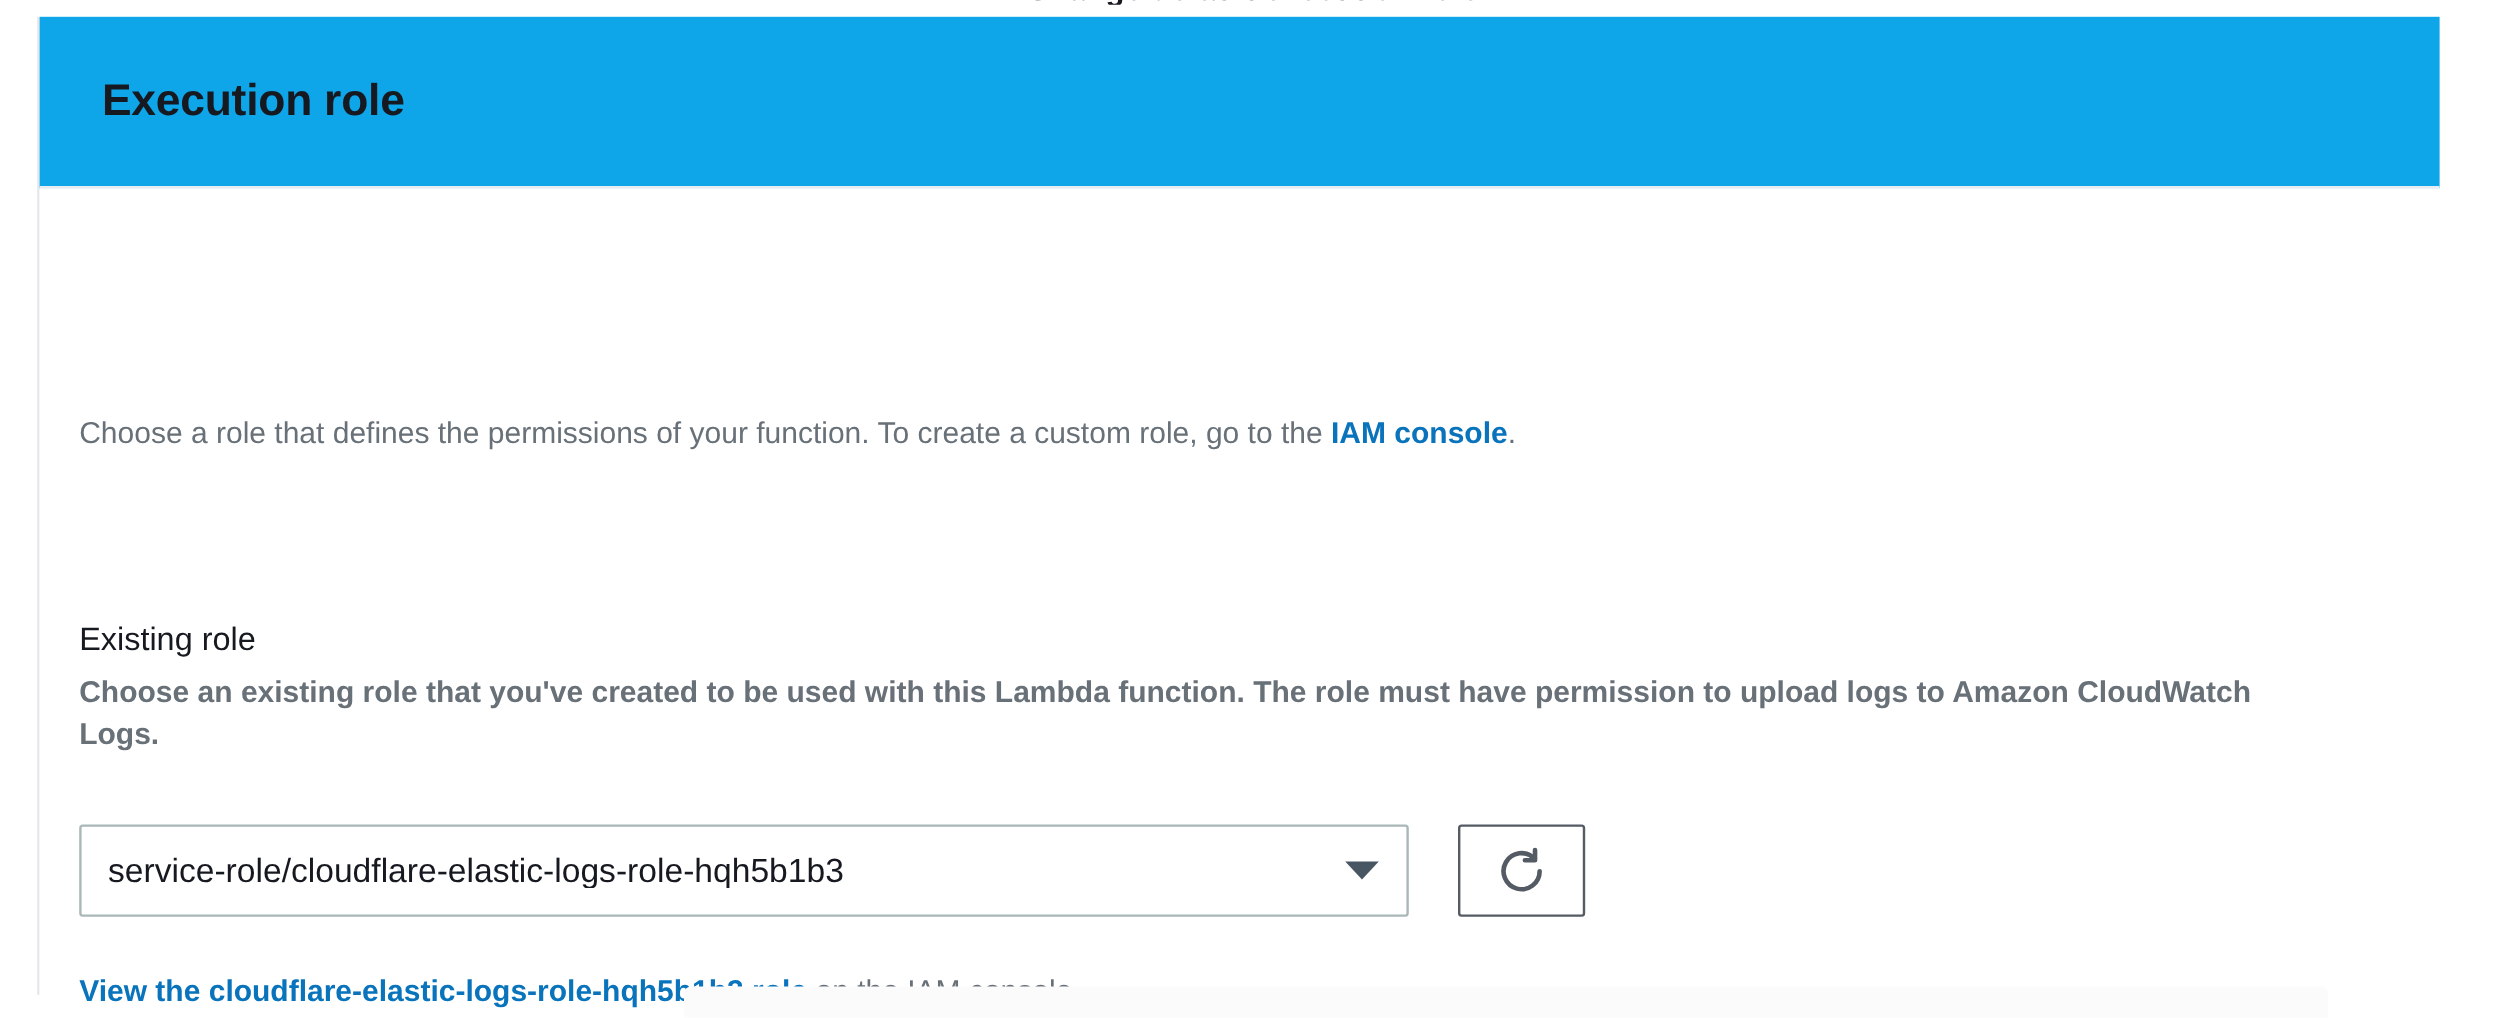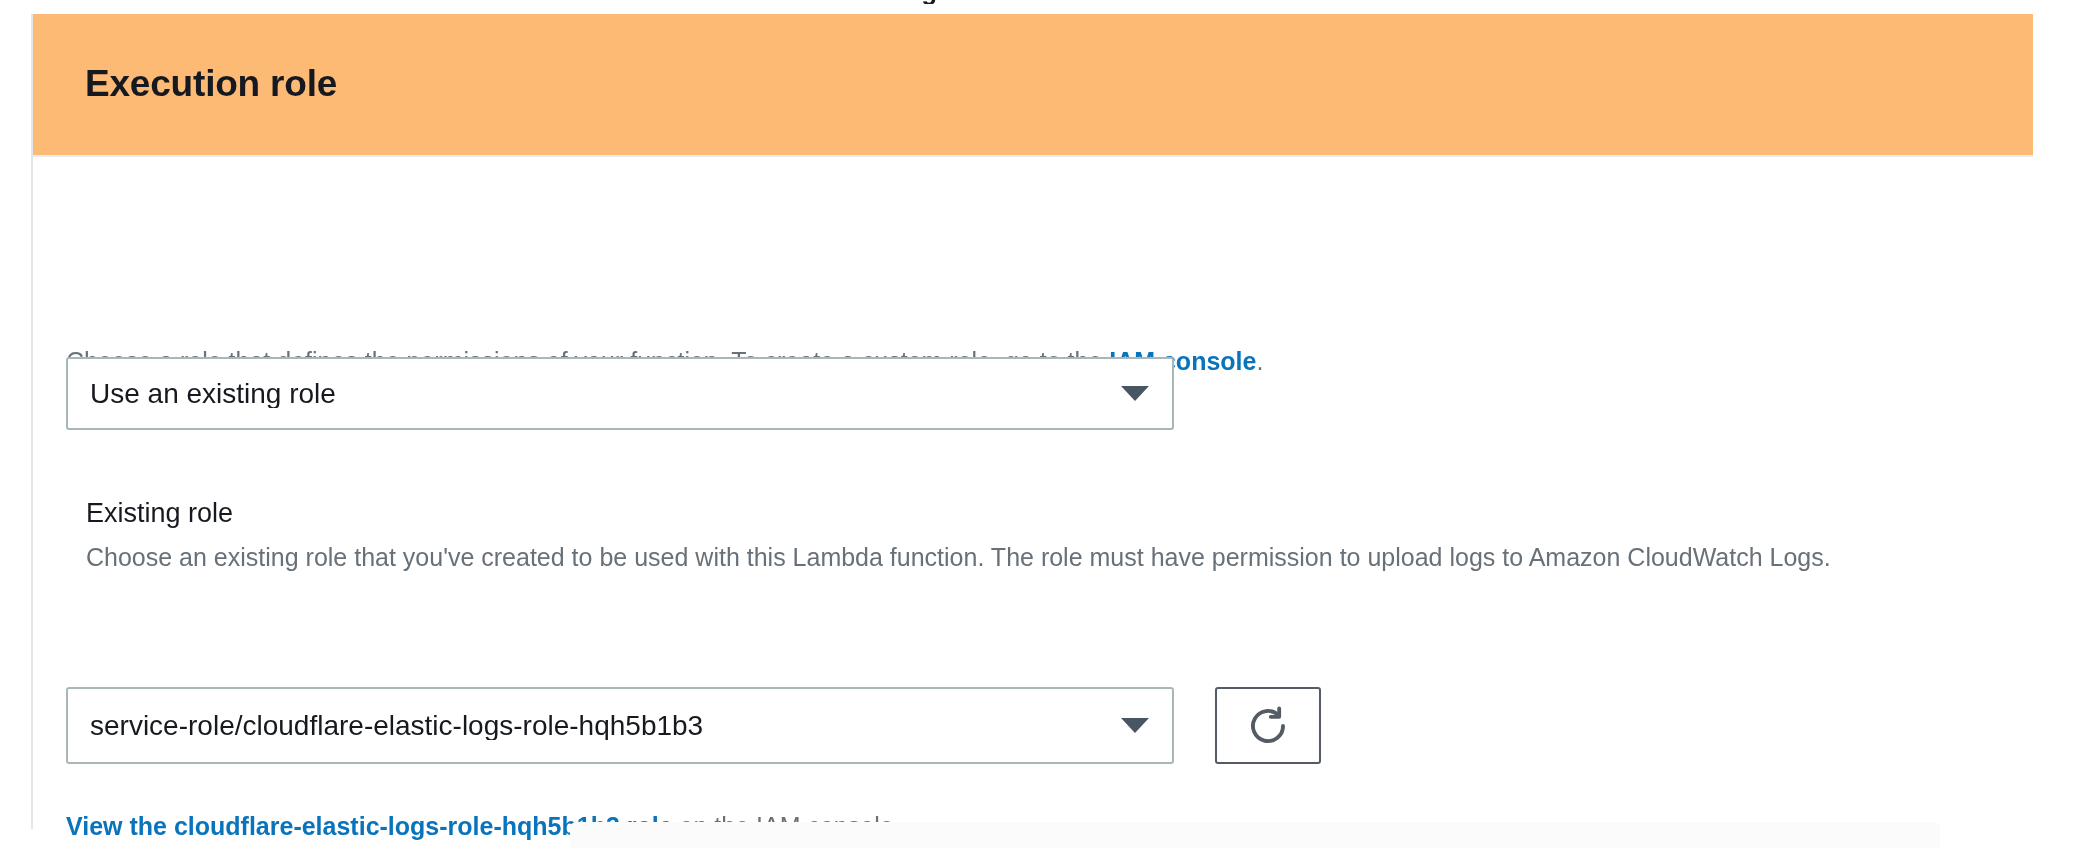--- a/index.html
+++ b/index.html
@@ -45,21 +45,21 @@
     left: 31px;
     top: 14px;
     width: 2002px;
     background: #ffffff;
     border-left: 2px solid #e4e7ea;
     box-sizing: border-box;
   }
 
   .card-header {
     height: 143px;
-    background: #fdba74;
+    background: #0ea5e9;
     border-bottom: 2px solid #eaedf0;
     box-sizing: border-box;
     display: flex;
     align-items: center;
     padding-left: 52px;
   }
 
   .card-title {
     font-size: 37px;
     font-weight: 700;
@@ -152,27 +152,27 @@
     top: 530px;
     width: 1108px;
     height: 77px;
     align-items: center;
   }
 
   
   .existing-block {
     position: absolute;
     left: 33px;
-    top: 340px;
+    top: 360px;
     width: 1850px;
-    margin-left: 20px;
   }
   .existing-help {
     margin-top: 9px;
     max-width: 1850px;
+    font-weight: bold;
   }
 
   
   .refresh-btn {
     position: absolute;
     left: 1182px;
     top: 530px;
     width: 106px;
     height: 77px;
     box-sizing: border-box;
@@ -219,26 +219,20 @@
   <section class="card">
 
     <header class="card-header">
       <h2 class="card-title">Execution role</h2>
     </header>
 
     <div class="card-body">
 
       <p class="help-text row-role-help"><span>Choose a role that defines the permissions of your function. To create a custom role, go to the </span><a class="link">IAM console</a><span>.</span></p>
 
-      <div class="select" id="role-mode-select">
-        <span class="select-value">Use an existing role</span>
-        <span class="select-caret">
-          <span class="caret-glyph"></span>
-        </span>
-      </div>
 
       <div class="existing-block">
         <div class="field-label">Existing role</div>
         <div class="help-text existing-help">Choose an existing role that you've created to be used with this Lambda function. The role must have permission to upload logs to Amazon CloudWatch Logs.</div>
       </div>
 
       <div class="select" id="existing-role-select">
         <span class="select-value">service-role/cloudflare-elastic-logs-role-hqh5b1b3</span>
         <span class="select-caret">
           <span class="caret-glyph"></span>

